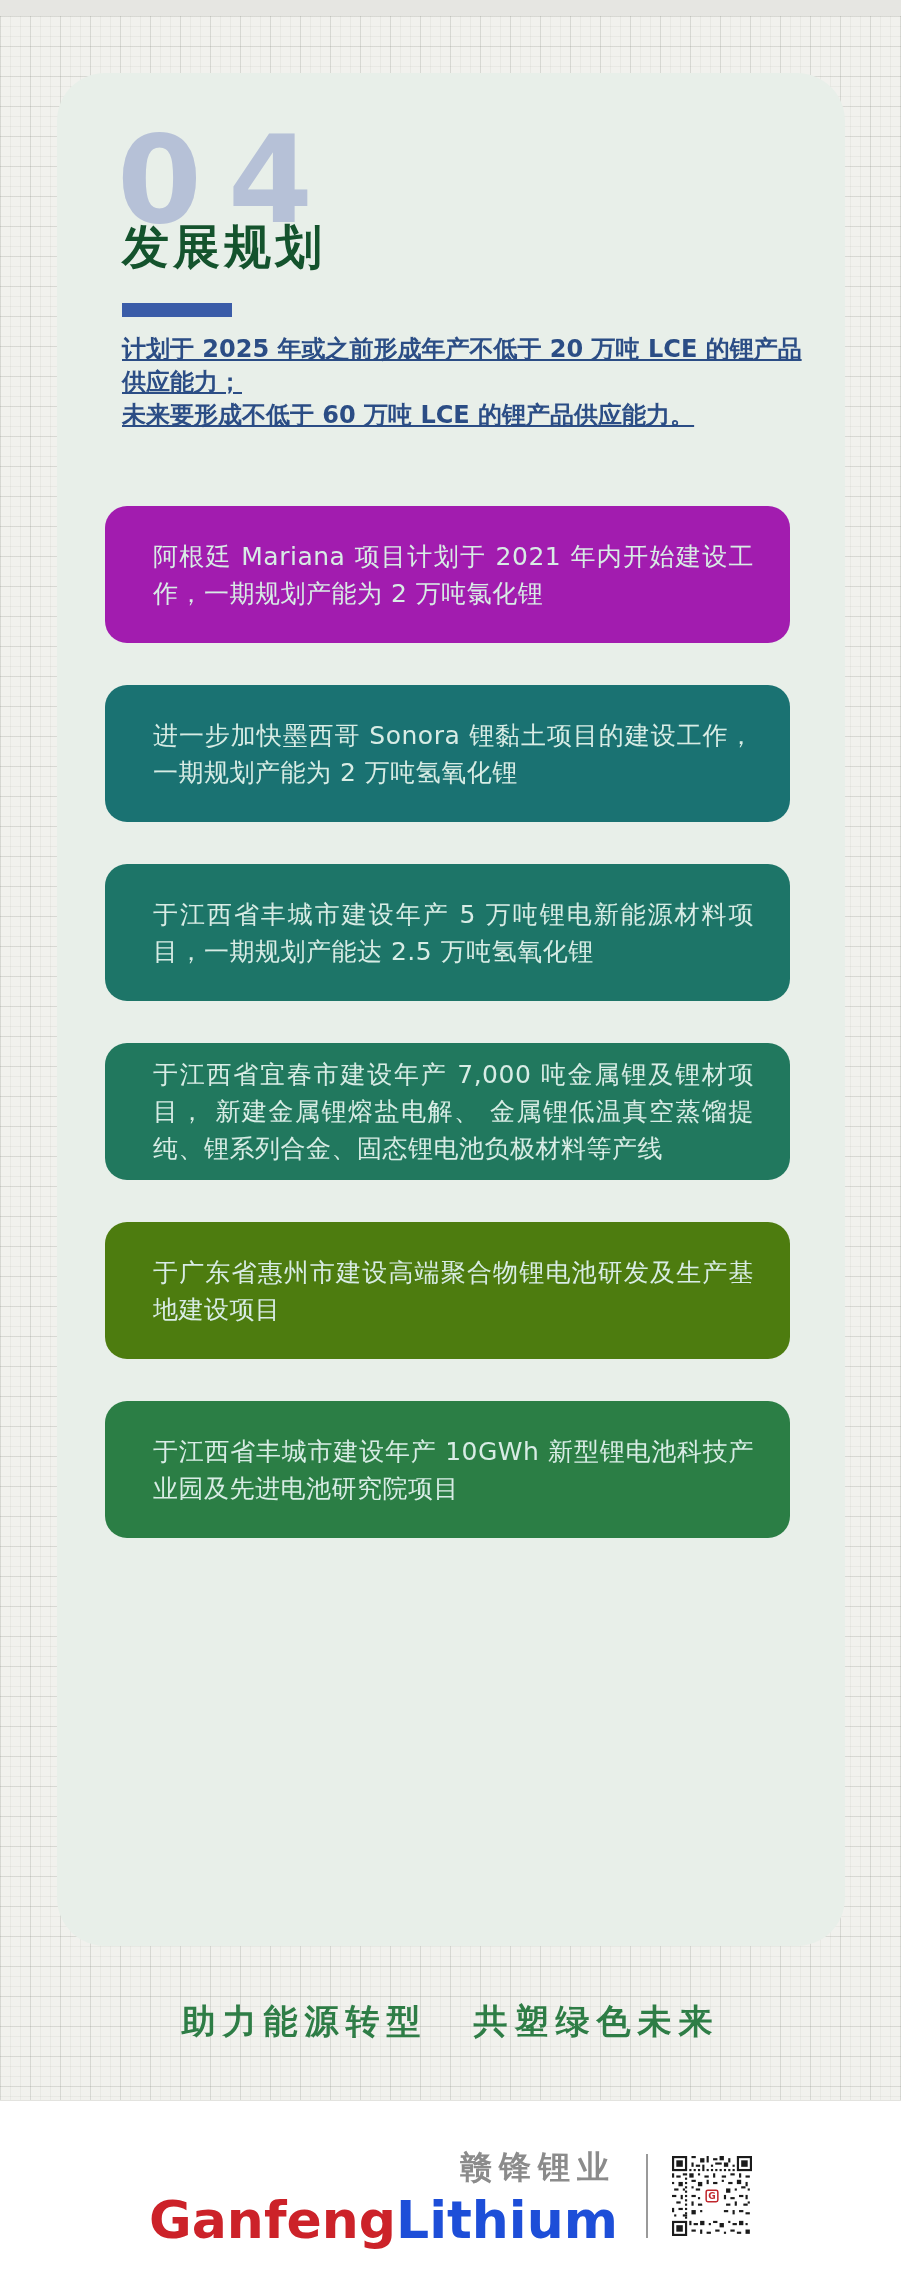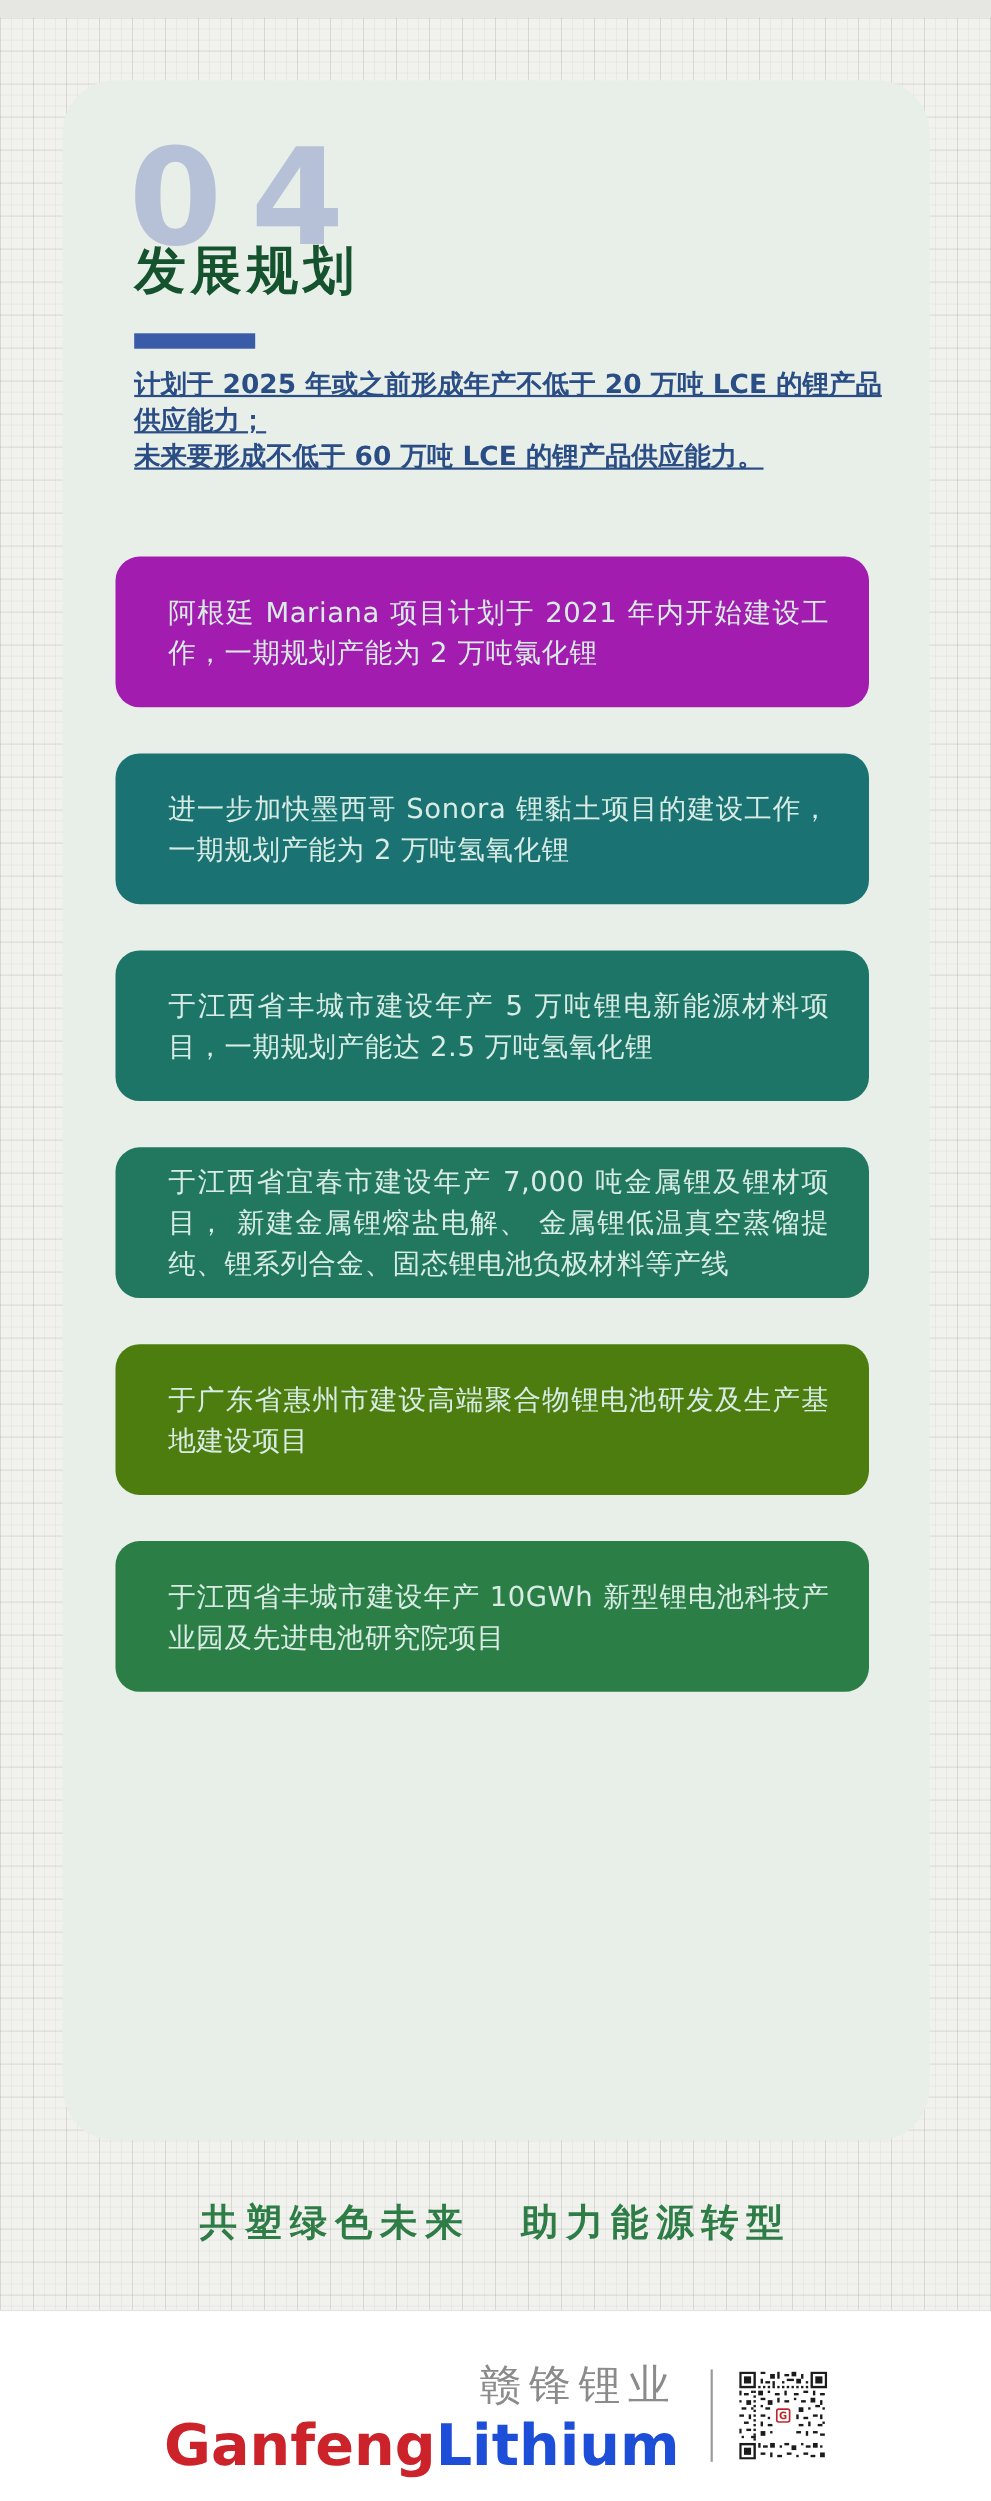--- a/index.html
+++ b/index.html
@@ -56,21 +56,21 @@
     font-size:34px;line-height:40px;font-weight:800;letter-spacing:7px;
   }
   .footer{
     position:absolute;left:0;top:2084px;width:100%;height:190px;
     background:#ffffff;border-top:1px solid #e3e3df;
     display:flex;align-items:center;justify-content:center;
   }
   .footer-inner{display:flex;align-items:center;}
   .logo-block{display:flex;flex-direction:column;}
   .logo-cn{
-    align-self:flex-end;font-size:38px;font-weight:400;
+    align-self:flex-end;font-size:32px;font-weight:700;
     letter-spacing:7px;color:#8b8b8b;margin:0 2px 4px 0;
   }
   .logo-en{font-size:52px;font-weight:800;line-height:1;white-space:nowrap;}
   .logo-divider{width:2px;height:84px;background:#9a9a9a;margin:0 24px 0 28px;}
   .qr{width:80px;height:80px;display:block;}
 </style>
 </head>
 <body>
 
 <div class="page">
@@ -106,22 +106,22 @@
       <div class="card" style="background-color: #4d7c0f;">
         <div class="card-text">于广东省惠州市建设高端聚合物锂电池研发及生产基地建设项目</div>
       </div>
       <div class="card" style="background-color: rgb(43, 126, 69);">
         <div class="card-text">于江西省丰城市建设年产 10GWh 新型锂电池科技产业园及先进电池研究院项目</div>
       </div>
     </div>
   </div>
 
   <div class="slogan" style="color: rgb(46, 125, 70);">
+    <span>助力能源转型</span>
     <span>共塑绿色未来</span>
-    <span>助力能源转型</span>
   </div>
 
   <div class="footer">
     <div class="footer-inner">
       <div class="logo-block">
         <div class="logo-cn">赣锋锂业</div>
         <div class="logo-en"><span style="color: rgb(204, 34, 41);">Ganfeng</span><span style="color: #1d4ed8;">Lithium</span></div>
       </div>
       <div class="logo-divider"></div>
       <svg class="qr" viewBox="0 0 37 37" xmlns="http://www.w3.org/2000/svg">

